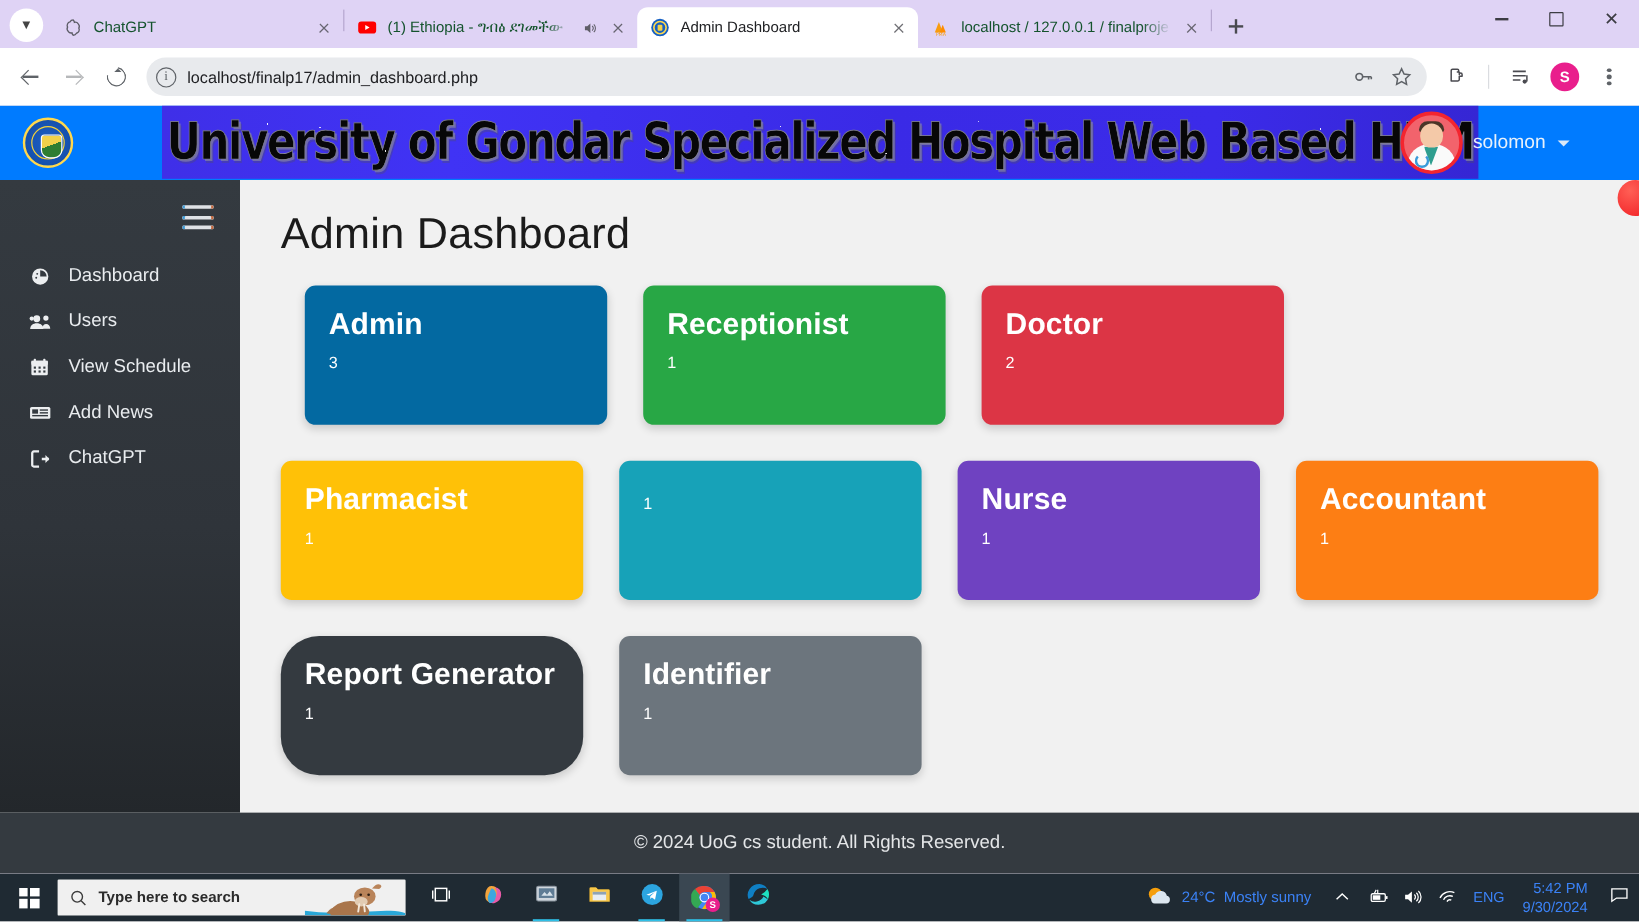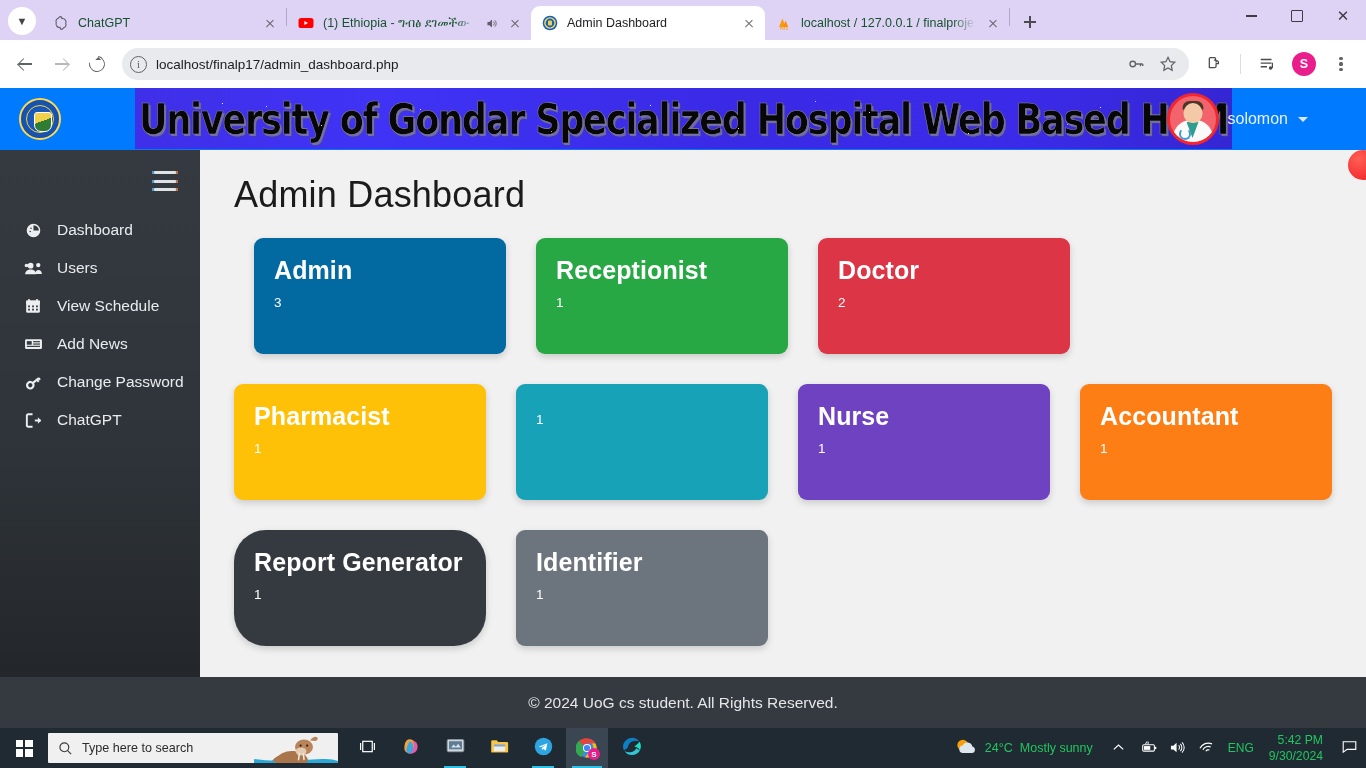--- a/index.html
+++ b/index.html
@@ -185,28 +185,28 @@
   
   .taskbar{ height:40px; background:#1f2a33; display:flex; align-items:center; position:relative; }
   .tb-start{ width:48px; height:40px; display:flex; align-items:center; justify-content:center; }
   .winlogo{ width:17px; height:17px; display:grid; grid-template-columns:1fr 1fr; grid-template-rows:1fr 1fr; gap:2px; }
   .winlogo i{ background:#fff; display:block; }
   .searchbox{
     width:290px; height:30px; background:#f0f0f0; border-radius:1px; display:flex;
     align-items:center; padding-left:10px; position:relative; overflow:hidden; flex:none;
   }
   .sb-ico{ width:15px;height:15px;flex:none;color:#3b3b3b;margin-right:9px;}
-  .sb-text{ font-size:12.6px; color:#2b2b2b; }
+  .sb-text{ font-size:12.6px; color:#2b2b2b;font-weight:bold; }
   .walrus{ position:absolute; right:0; bottom:0; width:84px; height:30px; }
   .tb-apps{ display:flex; align-items:center; margin-left:8px; gap:2px; }
   .tb-app{ width:42px; height:40px; display:flex; align-items:center; justify-content:center; position:relative; }
   .tb-app.active{ background:#3a4752; }
   .tb-app.active::after{ content:""; position:absolute; bottom:0; left:6px; right:6px; height:2.5px; background:#2fc0e8; }
   .tb-app.open::after{ content:""; position:absolute; bottom:0; left:10px; right:10px; height:2.5px; background:#2fc0e8; }
-  .tray{ position:absolute; right:0; top:0; height:40px; display:flex; align-items:center; gap:0; color:#22c55e; }
+  .tray{ position:absolute; right:0; top:0; height:40px; display:flex; align-items:center; gap:0; color:#3b82f6; }
   .tray-weather{ display:flex; align-items:center; gap:7px; padding:0 10px; font-size:12.5px; }
   .tray-icons{ display:flex; align-items:center; gap:13px; padding:0 8px; }
   .tray-ico{ width:16px; height:16px; color:#fff; }
   .tray-lang{ font-size:12px; padding:0 6px; }
   .tray-clock{ font-size:12.2px; line-height:1.35; text-align:right; padding:0 9px; }
   .tray-notif{ width:34px; height:40px; display:flex; align-items:center; justify-content:center; }
 </style>
 </head>
 <body>
 
@@ -426,32 +426,20 @@
                     <rect x="3.6" y="6.8" width="5.4" height="4"></rect>
                     <rect x="10.6" y="6.8" width="7.6" height="1.3"></rect>
                     <rect x="10.6" y="9.4" width="7.6" height="1.3"></rect>
                     <rect x="3.6" y="12" width="14.6" height="1.3"></rect>
                   </g>
                 </svg>
             </span>
             <span class="nav-label">Add News</span>
           </div>
 
-          <div class="nav-item">
-            <span class="nav-ico">
-              <svg viewBox="0 0 20 20" width="19" height="19">
-                  <g transform="rotate(-40 10 10)">
-                    <circle cx="5.6" cy="10" r="3.4" fill="none" stroke="#eceef0" stroke-width="2.3"></circle>
-                    <path d="M9 10h8.4" stroke="#eceef0" stroke-width="2.3"></path>
-                    <path d="M14.6 10v3M17 10v2.4" stroke="#eceef0" stroke-width="2.1"></path>
-                  </g>
-                </svg>
-            </span>
-            <span class="nav-label">Change Password</span>
-          </div>
 
           <div class="nav-item">
             <span class="nav-ico">
               <svg viewBox="0 0 20 20" width="19" height="19">
                   <path d="M9 3.4H4.4A1.4 1.4 0 0 0 3 4.8v10.4a1.4 1.4 0 0 0 1.4 1.4H9" fill="none" stroke="#eceef0" stroke-width="2"></path>
                   <path d="M11.4 10h6.2" stroke="#eceef0" stroke-width="2"></path>
                   <path d="M14.6 6.6L18 10l-3.4 3.4z" fill="#eceef0"></path>
                 </svg>
             </span>
             <span class="nav-label">ChatGPT</span>

